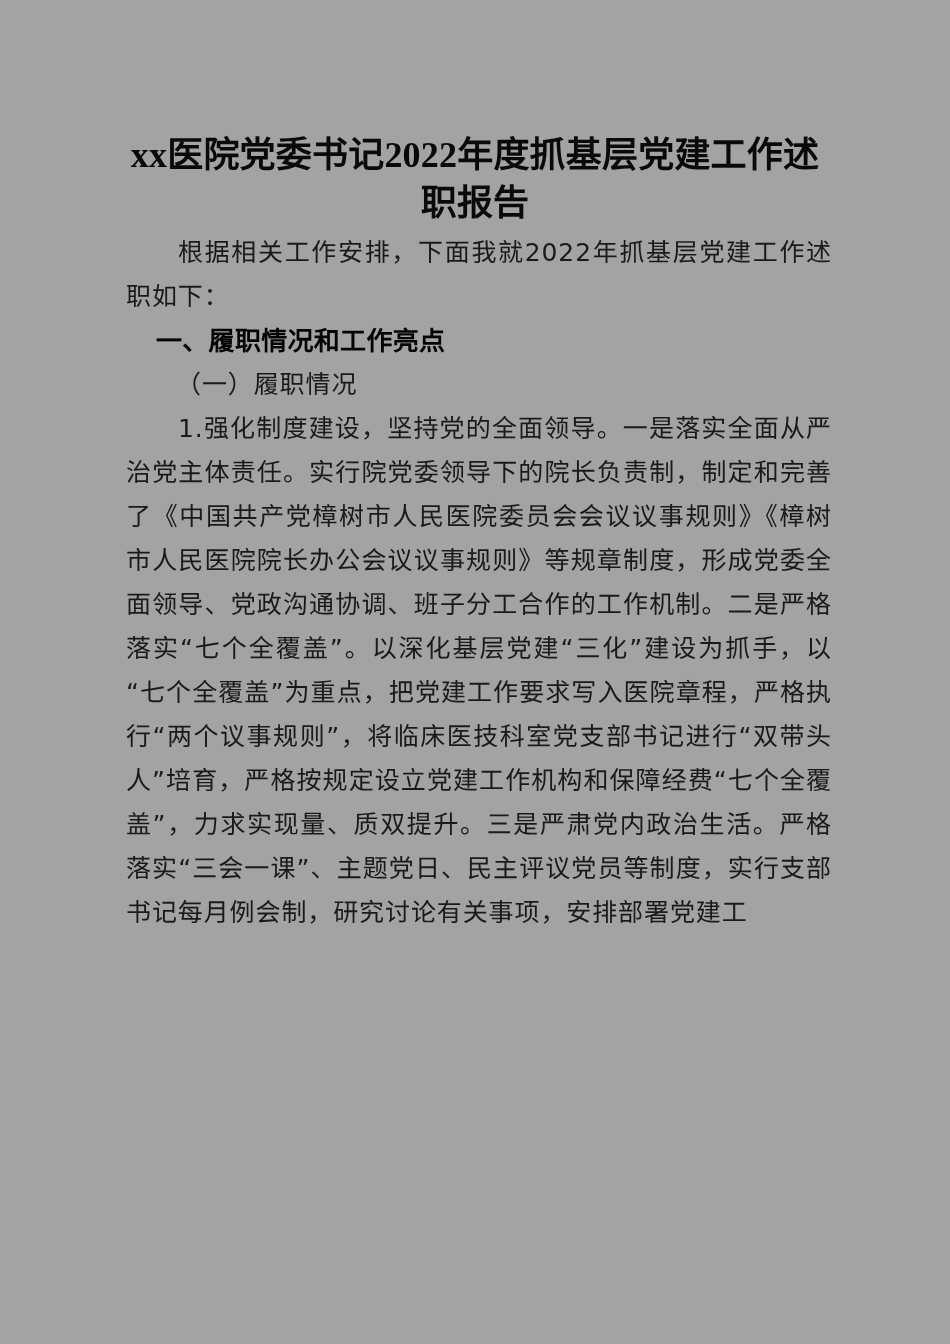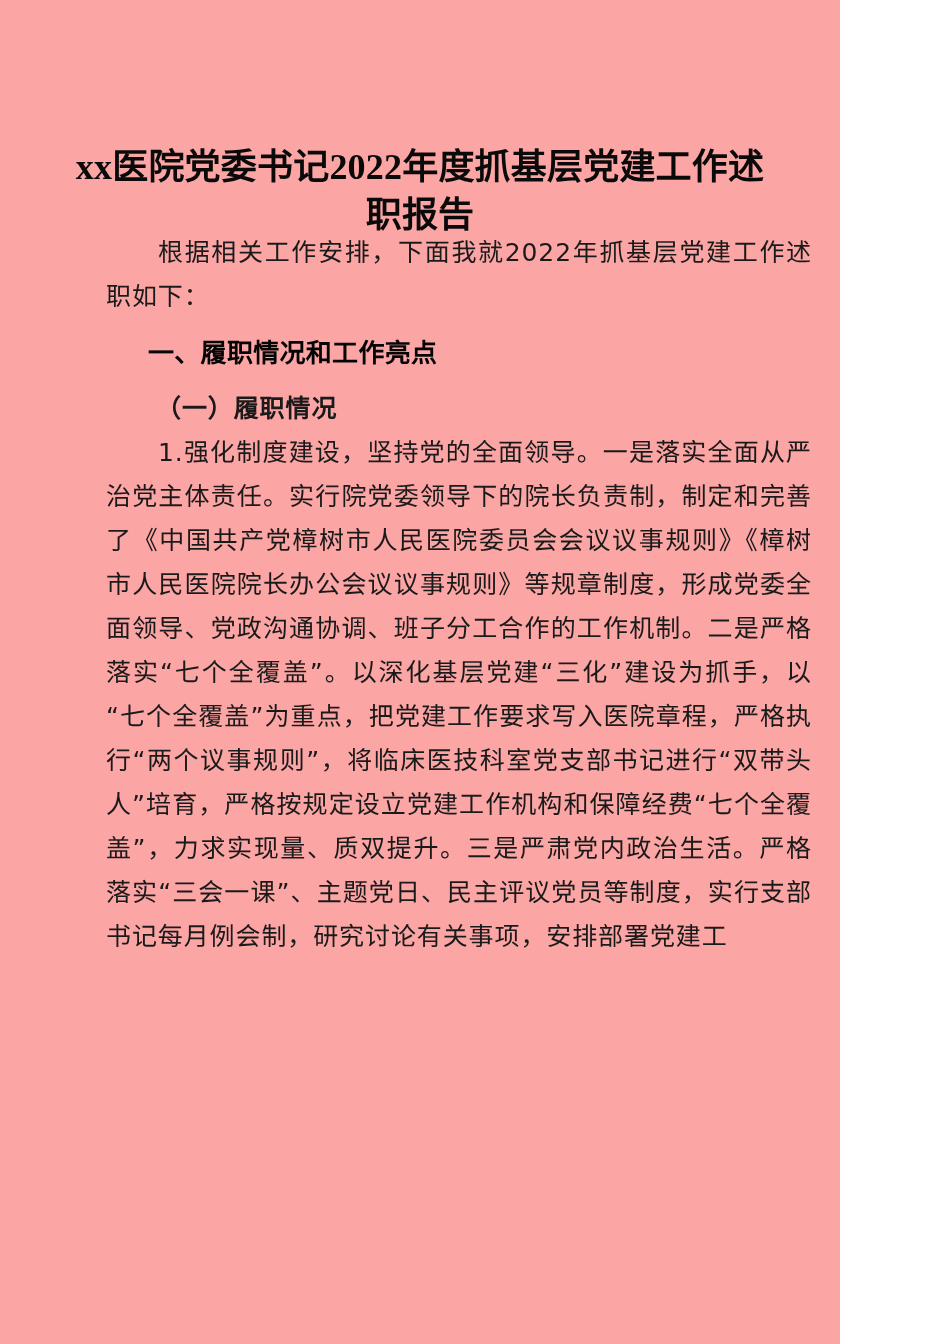--- a/index.html
+++ b/index.html
@@ -12,50 +12,50 @@
     width: 950px;
     height: 1344px;
     font-family: "Liberation Serif", "DejaVu Serif", serif;
     color: #000000;
     -webkit-font-smoothing: antialiased;
   }
 
   .page {
     position: relative;
     box-sizing: border-box;
-    width: 840px;
+    width: 950px;
     height: 1344px;
-    background: #fca5a5;
-    padding: 12px;
+    background: #a3a3a3;
+    padding: 0;
     overflow: hidden;
   }
 
   .doc-body {
     position: absolute;
-    left: 106px;
+    left: 126px;
     top: 0;
     width: 706px;
   }
 
   
   .doc-title {
     margin: 0;
     padding-top: 131px;
     font-family: "Liberation Serif", "DejaVu Serif", serif;
     font-weight: bold;
     font-size: 36px;
     line-height: 48px;
     text-align: center;
     letter-spacing: 0.2px;
     color: #0a0a0a;
   }
 
   
   .h1 {
-    margin: 12px;
+    margin: 0;
     font-family: "Liberation Sans", "DejaVu Sans", sans-serif;
     font-weight: bold;
     font-size: 26px;
     line-height: 44px;
     text-indent: 30px;
     letter-spacing: 0.3px;
     color: #050505;
   }
 
   
@@ -67,21 +67,20 @@
     line-height: 44px;
     text-align: justify;
     text-justify: inter-ideograph;
     text-indent: 52px;
     letter-spacing: 0.9px;
     color: #1a1a1a;
   }
 
   .p-sub {
     text-indent: 50px;
-    font-weight: bold;
   }
 
   .spacer-title {
     height: 32px;
   }
 </style>
 </head>
 <body>
 
 <div class="page">

